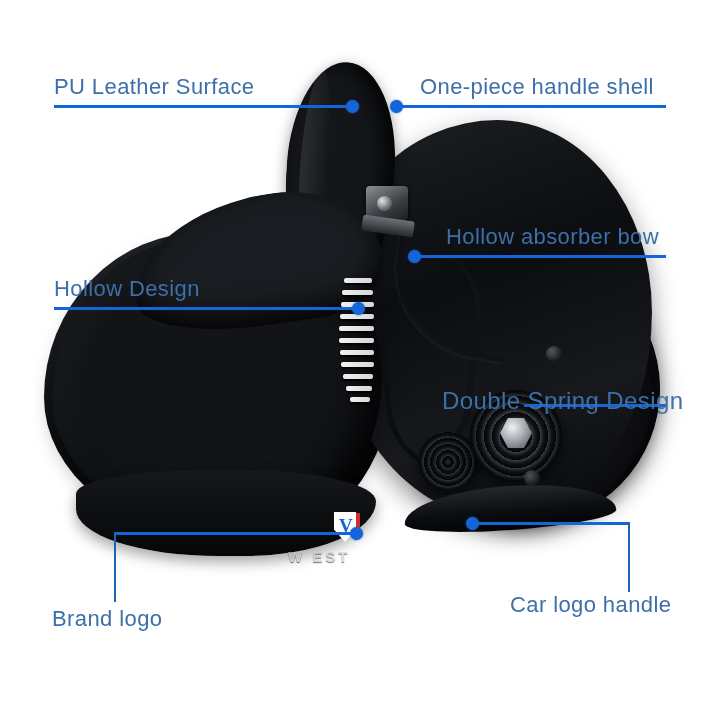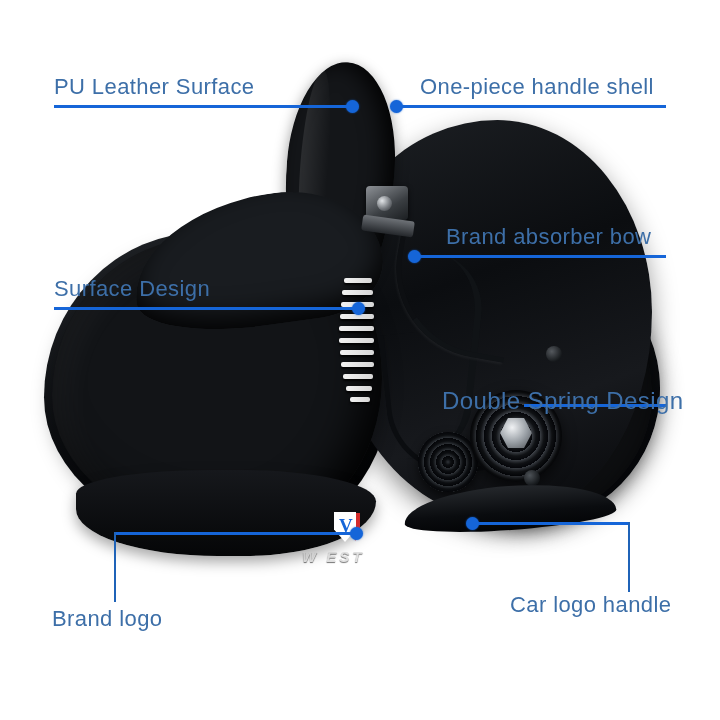--- a/index.html
+++ b/index.html
@@ -211,37 +211,37 @@
       position:absolute;left:404px;top:486px;width:212px;height:44px;
       border-radius:50% 50% 50% 50% / 70% 70% 30% 30%;
       background:linear-gradient(180deg,#24272b,#0a0c0f 60%,#030406);
       z-index:28;transform:rotate(-4deg);"></div>
 
     <div id="logo" style="left:330px;top:512px;width:40px;height:34px;">
       <div class="logo-red" style="left:22px;top:1px;"></div>
       <div class="logo-shield" style="left:4px;top:0;"></div>
       <div class="logo-v" style="left:9px;top:4px;">V</div>
     </div>
-    <div id="brandtext" style="left:302px;top:548px;font-style:italic;">W EST</div>
+    <div id="brandtext" style="left:288px;top:548px;">W EST</div>
 
   </div>
 
   <div class="label" style="left:54px;top:74px;">PU Leather Surface</div>
   <div class="ln h bright" style="left:54px;top:105px;width:300px;"></div>
   <div class="dot" style="left:346px;top:100px;"></div>
 
   <div class="label" style="left:420px;top:74px;">One-piece handle shell</div>
   <div class="ln h bright" style="left:398px;top:105px;width:268px;"></div>
   <div class="dot" style="left:390px;top:100px;"></div>
 
-  <div class="label" style="left:446px;top:224px;">Brand absorber bow</div>
+  <div class="label" style="left:446px;top:224px;">Hollow absorber bow</div>
   <div class="ln h bright" style="left:418px;top:255px;width:248px;"></div>
   <div class="dot" style="left:408px;top:250px;"></div>
 
-  <div class="label" style="left:54px;top:276px;">Surface Design</div>
+  <div class="label" style="left:54px;top:276px;">Hollow Design</div>
   <div class="ln h bright" style="left:54px;top:307px;width:304px;"></div>
   <div class="dot" style="left:352px;top:302px;"></div>
 
   <div class="label big" style="left:442px;top:372px;margin-top:15px;">Double Spring Design</div>
   <div class="ln h bright" style="left:524px;top:404px;width:142px;"></div>
 
   <div class="ln h bright" style="left:114px;top:532px;width:242px;"></div>
   <div class="ln v" style="left:114px;top:532px;height:70px;"></div>
   <div class="dot" style="left:350px;top:527px;"></div>
   <div class="label" style="left:52px;top:606px;">Brand logo</div>

